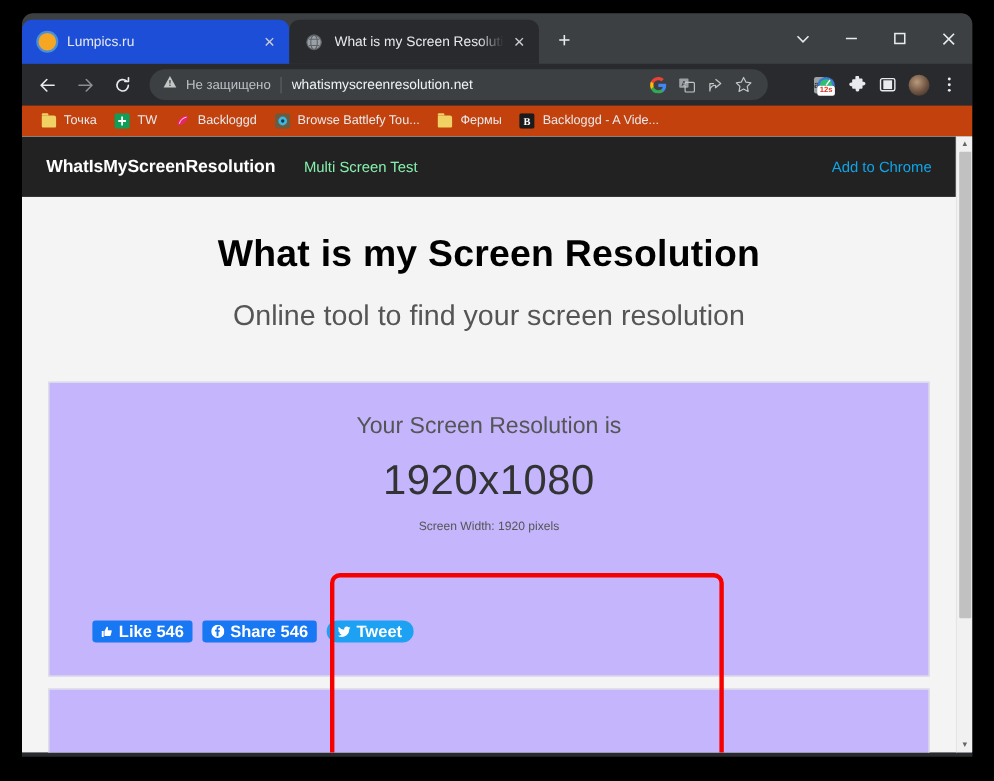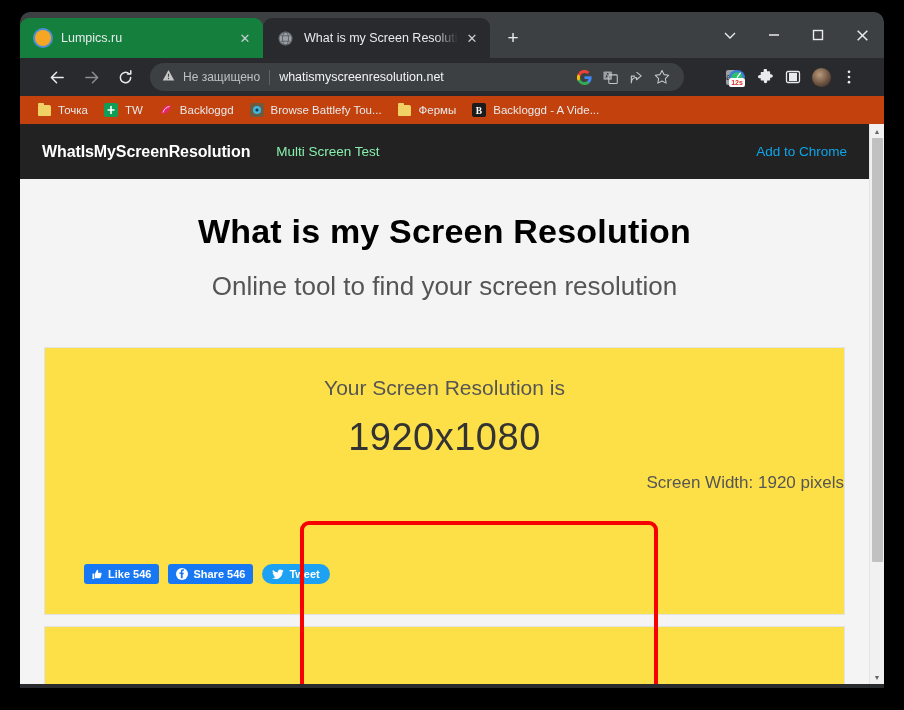--- a/index.html
+++ b/index.html
@@ -29,21 +29,21 @@
   }
   .tab {
     position:relative;
     height:40px;
     display:flex; align-items:center;
     padding:0 8px 0 14px;
     border-radius:9px 9px 0 0;
     cursor:default;
     min-width:0;
   }
-  .tab.inactive { background:#15803d; width:243px; }
+  .tab.inactive { background:#1d4ed8; width:243px; }
   .tab.active   { background:#292a2d; width:227px; }
   .tab-favicon {
     width:17px; height:17px; flex:0 0 17px;
     margin-right:10px;
     display:flex; align-items:center; justify-content:center;
   }
   .fav-lumpics {
     width:16px; height:16px; border-radius:50%;
     background:#f5a623;
     box-shadow:0 0 0 2px #4a90d9;
@@ -72,21 +72,21 @@
   }
   .wc {
     width:44px; height:46px;
     display:flex; align-items:center; justify-content:center;
     color:#e8eaed;
   }
 
   
   #toolbar {
     height:38px; background:#292a2d;
-    display:flex; align-items:center; padding:0 22px;
+    display:flex; align-items:center; padding:0 8px;
   }
   .navbtn {
     width:30px; height:30px; margin-right:4px;
     display:flex; align-items:center; justify-content:center;
     color:#e8eaed; border-radius:50%;
   }
   .navbtn.disabled { color:#7a7d80; }
   #omnibox {
     flex:1 1 auto; height:28px;
     background:#3c4043; border-radius:14px;
@@ -145,41 +145,41 @@
   }
   #h1 {
     text-align:center; font-size:34px; font-weight:bold;
     color:#000000; letter-spacing:0.2px;
   }
   #h2 {
     text-align:center; font-size:26px; font-weight:normal;
     color:#555; margin-top:20px;
   }
   .card {
-    background:#fde047; border:1px solid #e3e3e3;
+    background:#c4b5fd; border:1px solid #e3e3e3;
     margin:0 24px;
     padding-left:48px;
   }
   #card1 { margin-top:45px; height:268px; position:relative; }
   #card2 { margin-top:11px; height:70px; }
   #result {
     position:absolute; left:0; right:0; top:28px;
     text-align:center;
   }
   #res-label { font-size:21px; color:#555; font-weight:normal; }
   #res-value { font-size:38px; color:#333; font-weight:normal; margin-top:16px; letter-spacing:0.5px; }
-  #res-w, #res-h { font-size:17px; color:#555; margin-top:14px;text-align:right; }
+  #res-w, #res-h { font-size:11px; color:#555; margin-top:14px; }
   #social {
     position:absolute; left:39px; bottom:30px;
     display:flex; align-items:center; gap:9px;
   }
   .sbtn {
     display:flex; align-items:center;
     height:20px; padding:0 8px;
-    font-size:11px; color:#fff; font-weight:bold;
+    font-size:15px; color:#fff; font-weight:bold;
     border-radius:3px;
   }
   .sbtn svg { margin-right:5px; }
   .fb { background:#1877f2; }
   .tw { background:#1da1f2; border-radius:12px; padding:0 10px; }
 
   
   #redbox {
     position:absolute; left:280px; top:397px;
     width:358px; height:188px;

